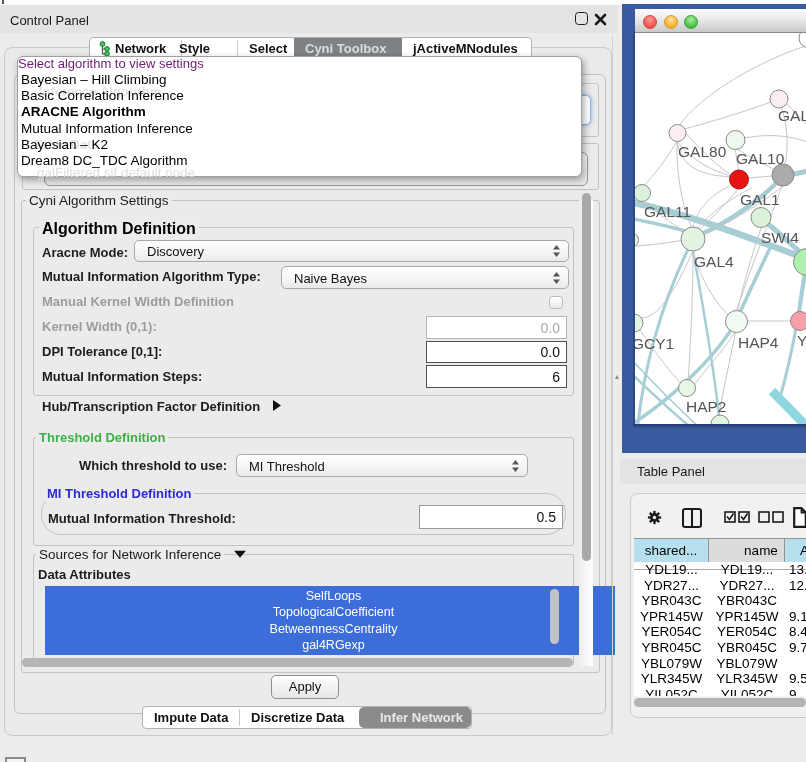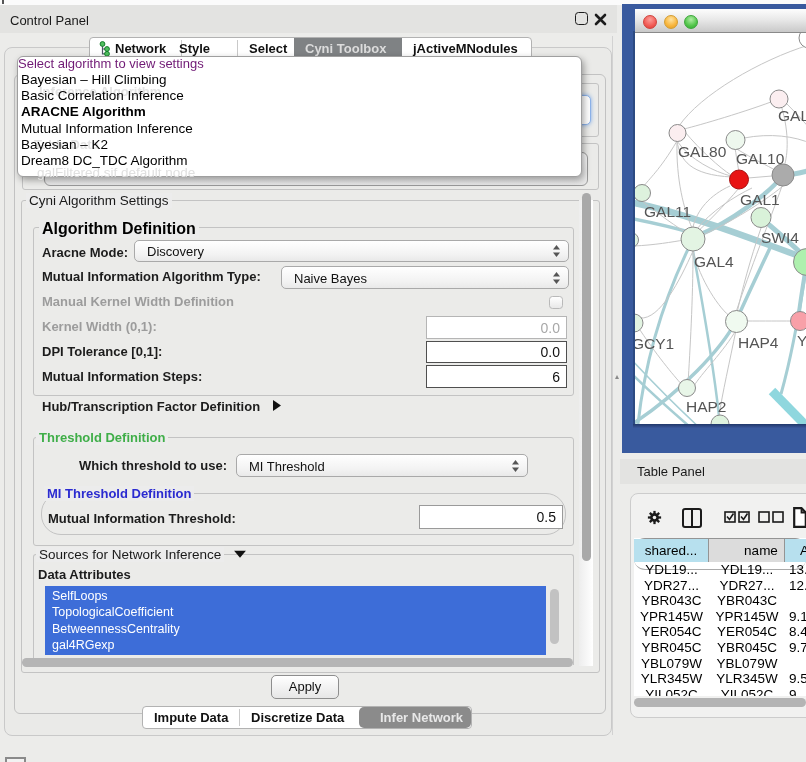--- a/index.html
+++ b/index.html
@@ -123,21 +123,21 @@
   </div>
 
 <div class="groupbox" style="left:33px;top:554px;width:539px;height:110px;border-bottom:none;border-radius:3px 3px 0 0;">
   <div class="gtitle" style="left:2px;color:#1a1a1a;">Sources for Network Inference</div>
 </div>
 <svg class="abs" style="left:233px;top:549px;" width="14" height="10" viewBox="0 0 13 9">
     <path d="M1 1.5 L12 1.5 L6.5 8 Z" fill="#111"></path>
   </svg>
 <div class="lbl abs" style="left:38px;top:567px;">Data Attributes</div>
 
-<div class="abs" style="left:45px;top:586px;width:501px;height:69px;background:#3d6dd8;font-size:12.5px;color:#fff;overflow:hidden;">
+<div class="abs" style="left:45px;top:586px;width:570px;height:69px;background:#3d6dd8;font-size:12.5px;color:#fff;overflow:hidden;text-align:center;">
   <div style="padding:2px 0 0 7px;line-height:16.3px;">SelfLoops<br>TopologicalCoefficient<br>BetweennessCentrality<br>gal4RGexp</div>
 </div>
 <div class="abs" style="left:550px;top:589px;width:9px;height:55px;background:#c2c2c2;border-radius:4.5px;"></div>
 
 <div class="abs" style="left:579px;top:200px;width:14px;height:466px;background:linear-gradient(90deg,#ededed,#ffffff);"></div>
 <div class="abs" style="left:582px;top:193px;width:9px;height:368px;background:#a9a9a9;border-radius:4.5px;"></div>
 
 <div class="abs" style="left:22px;top:658px;width:551px;height:9px;background:#b5b5b5;border-radius:4.5px;"></div>
 
 <div class="abs" style="left:271px;top:675px;width:66px;height:22px;border:1px solid #8e8e8e;border-radius:5px;background:linear-gradient(#ffffff,#e6e6e6);text-align:center;font-size:13px;color:#111;line-height:21px;">Apply</div>
@@ -296,21 +296,21 @@
   <rect x="1" y="1" width="10" height="10" fill="none" stroke="#1b1b1b" stroke-width="1.6"></rect>
   <rect x="15" y="1" width="10" height="10" fill="none" stroke="#1b1b1b" stroke-width="1.6"></rect>
 </svg>
 <svg class="abs" style="left:793px;top:507px;" width="14" height="21" viewBox="0 0 14 21">
   <path d="M1.2 1.2 H8.5 L12.8 5.5 V19.8 H1.2 Z" fill="#fff" stroke="#1b1b1b" stroke-width="2.2"></path>
   <path d="M8.5 1.2 V5.5 H12.8" fill="none" stroke="#1b1b1b" stroke-width="1.8"></path>
 </svg>
 
 <div class="abs" style="left:634px;top:538px;width:172px;height:158px;background:#fff;overflow:hidden;font-size:13.5px;color:#000;">
 
-  <div class="abs" style="left:0;top:0;width:172px;height:32px;border-top:1px solid #949494;border-bottom:1px solid #aaaaaa;box-sizing:border-box;border-radius:11px;">
+  <div class="abs" style="left:0;top:0;width:172px;height:32px;border-top:1px solid #949494;border-bottom:1px solid #aaaaaa;box-sizing:border-box;">
     <div class="abs" style="left:0;top:0;width:75px;height:23px;background:#b7e0ee;border-right:1px solid #949494;box-sizing:border-box;text-align:center;line-height:23px;">shared...</div>
     <div class="abs" style="left:75px;top:0;width:76px;height:23px;background:#dcdcdc;border-right:1px solid #949494;box-sizing:border-box;text-align:center;line-height:23px;padding-left:29px;">name</div>
     <div class="abs" style="left:151px;top:0;width:21px;height:23px;background:#b7e0ee;padding-left:15px;line-height:23px;box-sizing:border-box;">A</div>
   </div>
 
   <div class="abs" style="left:0;top:24px;width:200px;line-height:15.6px;white-space:nowrap;">
     <div><span class="c1">YDL19...</span><span class="c2">YDL19...</span><span class="c3">13...</span></div>
     <div><span class="c1">YDR27...</span><span class="c2">YDR27...</span><span class="c3">12...</span></div>
     <div><span class="c1">YBR043C</span><span class="c2">YBR043C</span><span class="c3"></span></div>
     <div><span class="c1">YPR145W</span><span class="c2">YPR145W</span><span class="c3">9.1</span></div>

